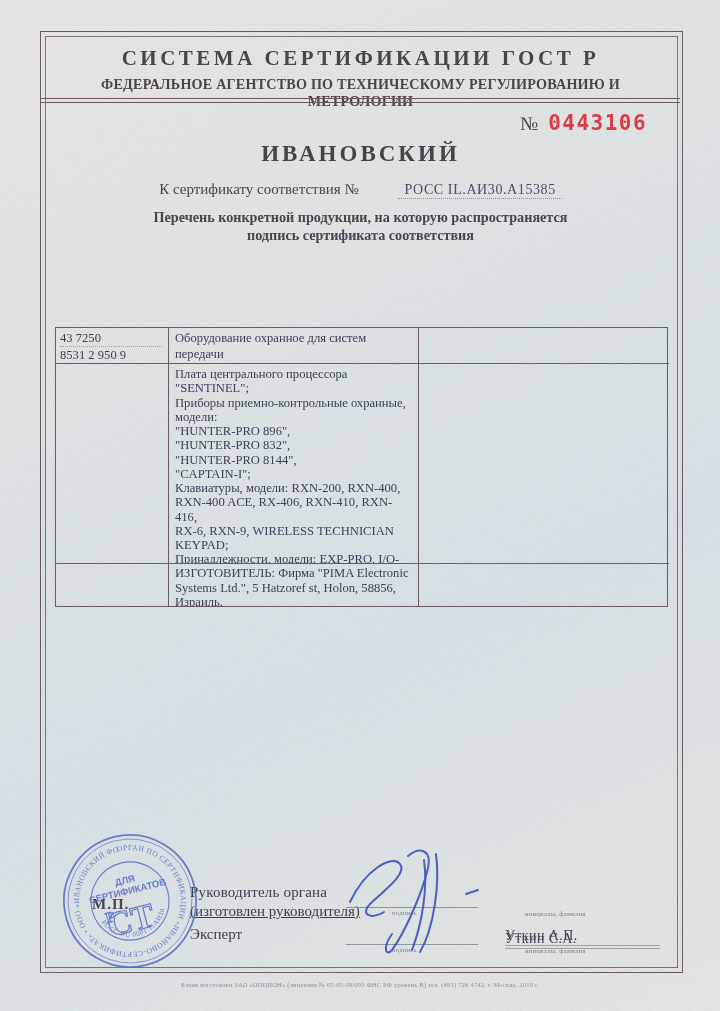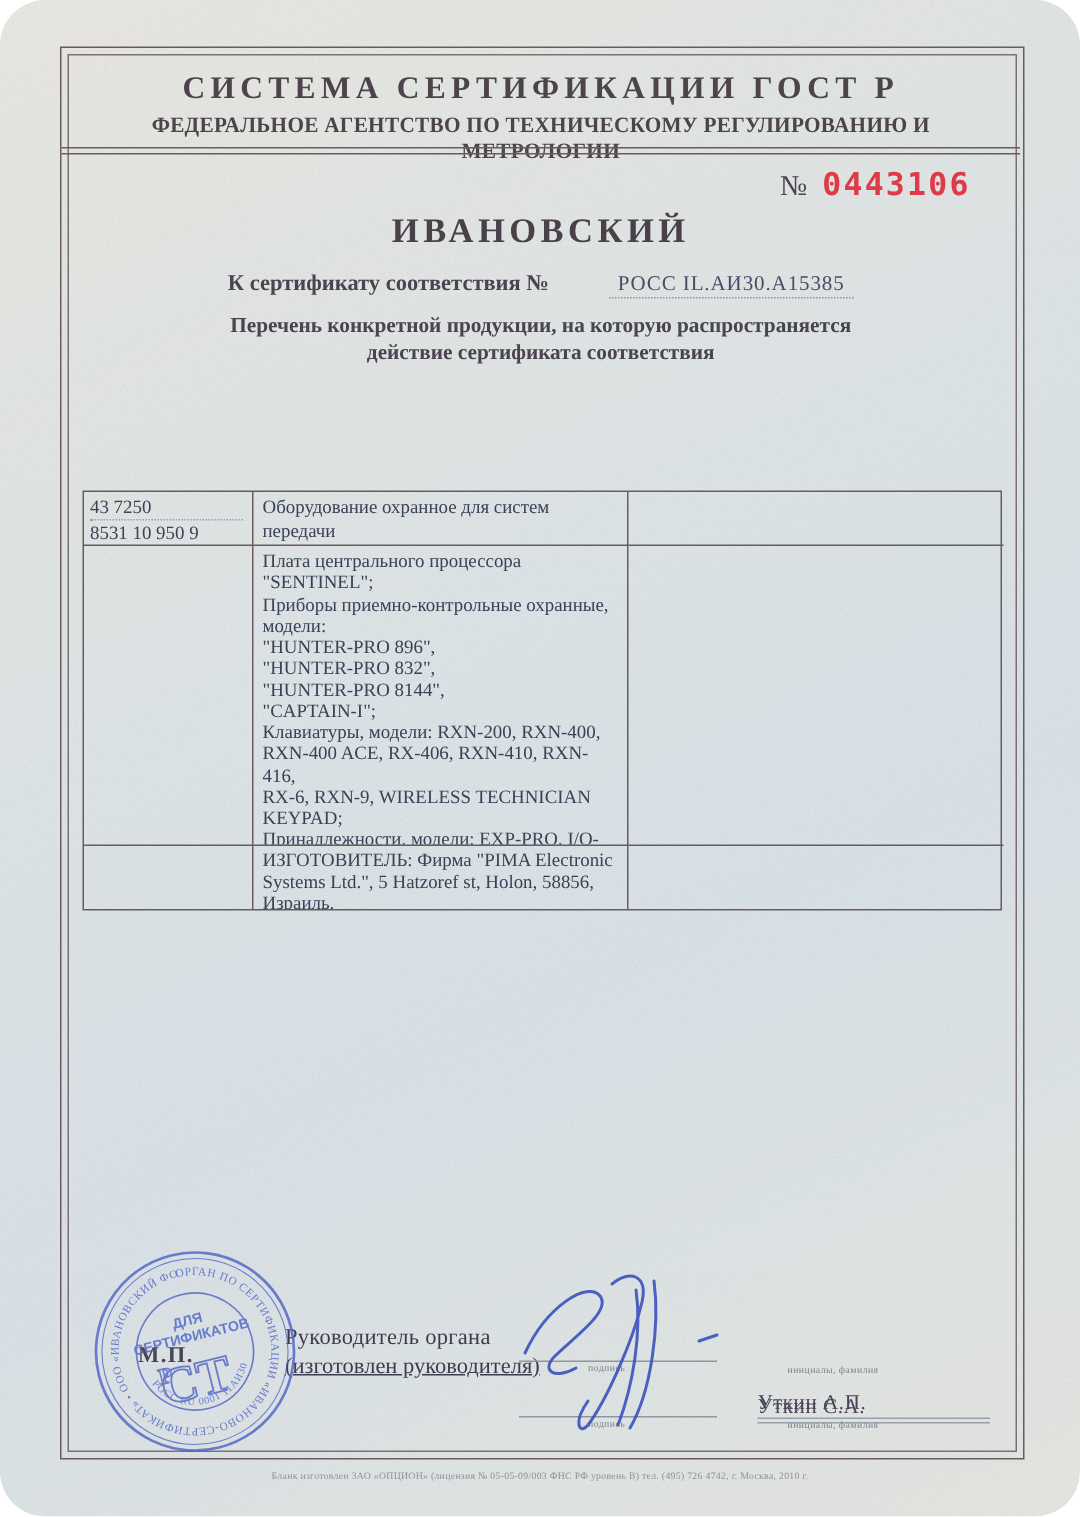--- a/index.html
+++ b/index.html
@@ -1,35 +1,35 @@
 <!DOCTYPE html>
 <html><head>
 <meta charset="utf-8">
 <style>
   html,body{margin:0;padding:0;}
   .page{
     position:relative;width:720px;height:1011px;overflow:hidden;
     background:linear-gradient(155deg,#eae8e2 0%,#e3e6e3 18%,#dde4e7 42%,#d9e2e8 62%,#e0e5e4 85%,#e7e6e1 100%);
-    font-family:"Liberation Serif","DejaVu Serif",serif;color:#453f4c;border-radius:30px;
+    font-family:"Liberation Serif","DejaVu Serif",serif;color:#453f4c;
   }
   .noise{position:absolute;left:0;top:0;opacity:.16;pointer-events:none;}
   .abs{position:absolute;}
   
   .frame-outer{left:40px;top:31px;width:641px;height:940px;border:1.4px solid #6a5b63;}
   .frame-inner{left:45px;top:36px;width:631px;height:930px;border:1px solid #7d6f76;}
   
   .h1{left:46px;top:46px;width:629px;text-align:center;font-size:21px;font-weight:bold;letter-spacing:3.5px;color:#4c434b;}
   .h2{left:46px;top:76px;width:629px;text-align:center;font-size:14.6px;font-weight:bold;letter-spacing:.2px;color:#4c434b;transform:scaleX(.97);}
   .hrule{left:41px;top:98px;width:639px;height:3px;border-top:1.3px solid #6a5b63;border-bottom:1.3px solid #6a5b63;}
   .serial{left:520px;top:111px;display:flex;align-items:baseline;gap:10px;}
   .serial .nosign{font-size:19px;color:#4a4450;}
   .serial .digits{font-family:"DejaVu Sans Mono",monospace;font-size:21px;font-weight:bold;color:#dd3a4a;letter-spacing:1.5px;}
   .title{left:46px;top:141px;width:629px;text-align:center;font-size:23px;font-weight:bold;letter-spacing:3px;color:#494149;}
   .certline{left:46px;top:181px;width:629px;text-align:center;font-size:15px;color:#45405c;}
-  .certline .lbl{font-weight:bold;color:#4a4350;}
+  .certline .lbl{font-weight:normal;color:#4a4350;}
   .certline .num{font-size:14px;letter-spacing:.6px;border-bottom:1px dotted #8b93a0;padding:0 6px 1px 6px;color:#4e4a66;margin-left:36px;}
   .subtitle{left:46px;top:208px;width:629px;text-align:center;font-size:14.2px;font-weight:bold;color:#4a4350;white-space:pre-line;line-height:18px;}
   
   .thead{left:55px;top:256px;width:613px;height:64px;border:1.2px solid #6a5b63;display:grid;grid-template-columns:113px 250px 250px;box-sizing:border-box;}
   .thead .c1{border-right:1.2px solid #6a5b63;display:grid;grid-template-rows:1fr 1fr;}
   .thead .c1 div{display:flex;align-items:center;padding-left:5px;font-size:12.2px;font-weight:bold;color:#443e54;}
   .thead .c1 div:first-child{border-bottom:1px solid #7d6f76;}
   .thead .c2{border-right:1.2px solid #6a5b63;}
   .thead .c2,.thead .c3{display:flex;align-items:center;justify-content:center;text-align:center;font-size:12.2px;font-weight:bold;color:#443e54;white-space:pre-line;line-height:16px;}
   .tbody{left:55px;top:327px;width:613px;height:280px;border:1.2px solid #6a5b63;display:grid;grid-template-columns:113px 250px 250px;grid-template-rows:36px 200px auto;box-sizing:border-box;}
@@ -89,25 +89,25 @@
   </div>
 
   <div class="abs title">ИВАНОВСКИЙ</div>
 
   <div class="abs certline">
     <span class="lbl">К сертификату соответствия №</span>
     <span class="num">РОСС IL.АИ30.А15385</span>
   </div>
 
   <div class="abs subtitle">Перечень конкретной продукции,  на которую распространяется
-действие сертификата соответствия</div>
+подпись сертификата соответствия</div>
 
 
   <div class="abs tbody">
-    <div class="cell bR bB codes"><span class="dotted">43 7250</span><span>8531 10 950 9</span></div>
+    <div class="cell bR bB codes"><span class="dotted">43 7250</span><span>8531 2 950 9</span></div>
     <div class="cell bR bB lh16">Оборудование охранное для систем передачи
 извещений "SENTINEL", в составе:</div>
     <div class="cell bB"></div>
 
     <div class="cell bR bB"></div>
     <div class="cell bR bB lh14">Плата центрального процессора "SENTINEL";
 Приборы приемно-контрольные охранные,
 модели:
 "HUNTER-PRO 896",
 "HUNTER-PRO 832",
@@ -125,20 +125,21 @@
     <div class="cell bR"></div>
     <div class="cell bR lh15">ИЗГОТОВИТЕЛЬ: Фирма "PIMA Electronic
 Systems Ltd.", 5 Hatzoref st, Holon, 58856,
 Израиль.</div>
     <div class="cell"></div>
   </div>
 
   <div class="abs roles">
     <div class="r1">Руководитель органа</div>
     <div class="r2">(изготовлен руководителя)</div>
+    <div class="r3">Эксперт</div>
   </div>
 
   <div class="abs sigline sl1"></div>
   <div class="abs cap cap1">подпись</div>
   <div class="abs sigline sl2"></div>
   <div class="abs cap cap2">подпись</div>
 
   <div class="abs name nm1">Уткин С.А.</div>
   <div class="abs cap ncap1">инициалы, фамилия</div>
   <div class="abs name nm2">Уткин А.П.</div>

